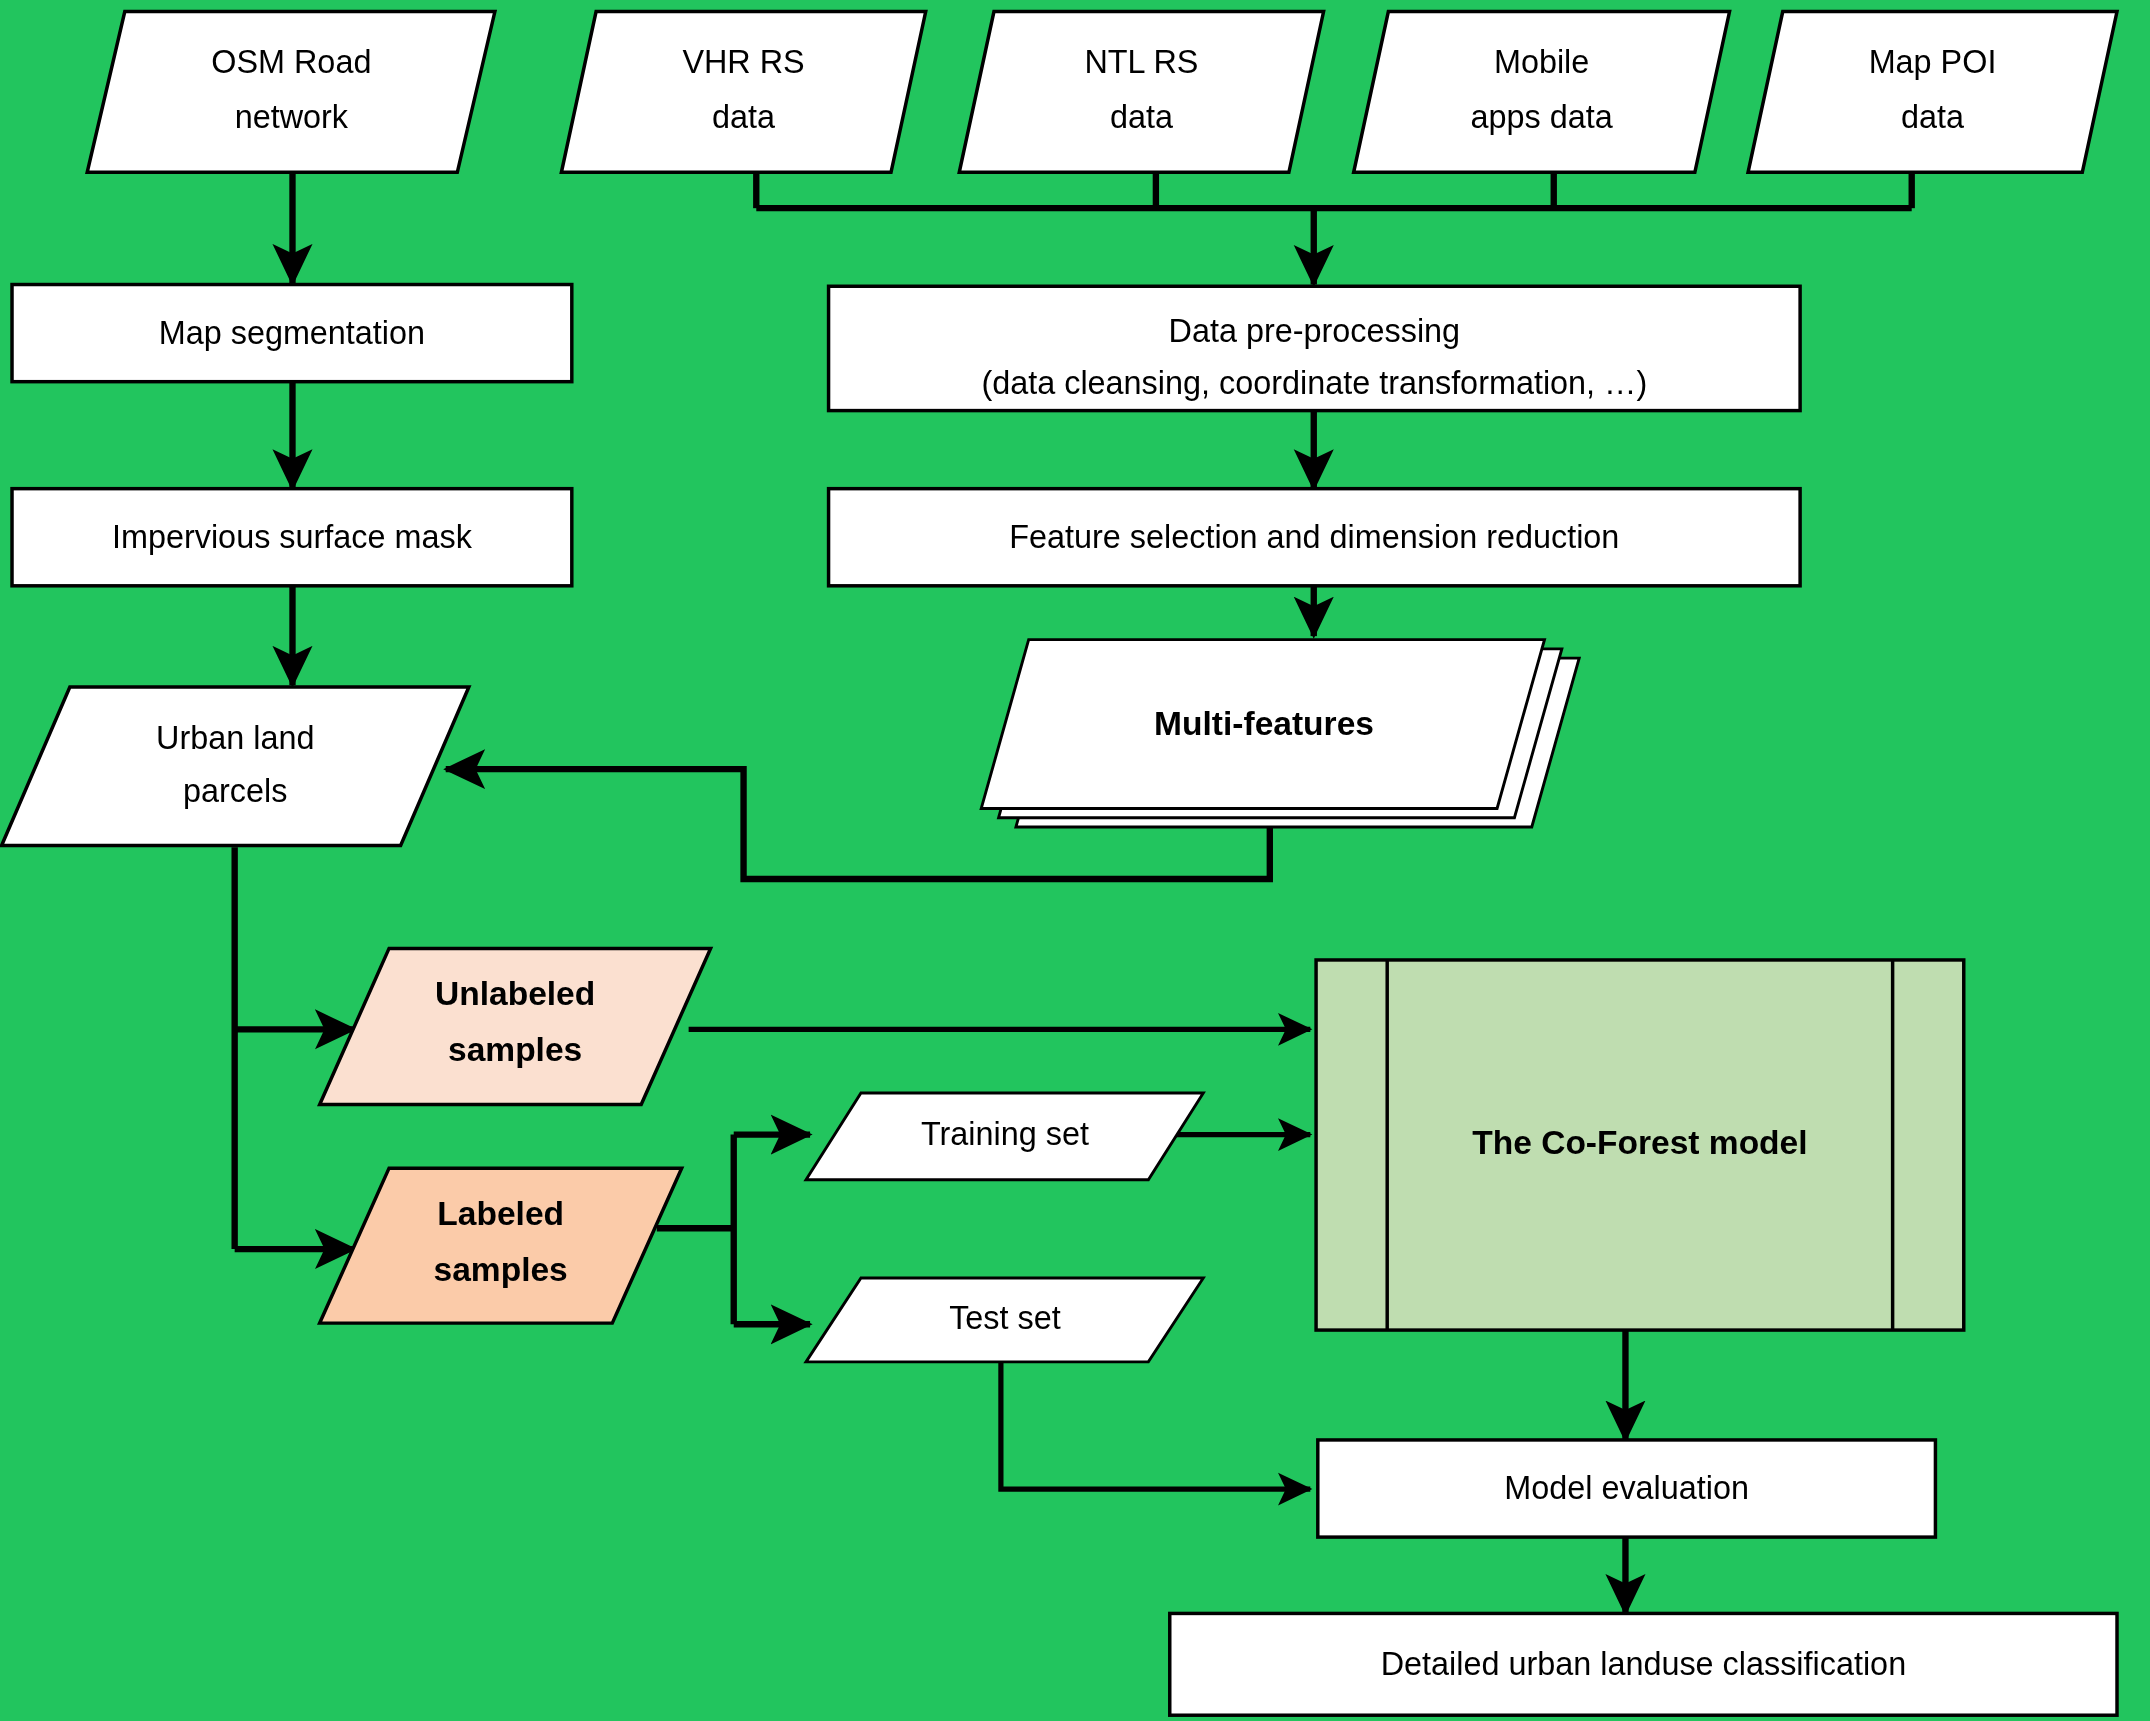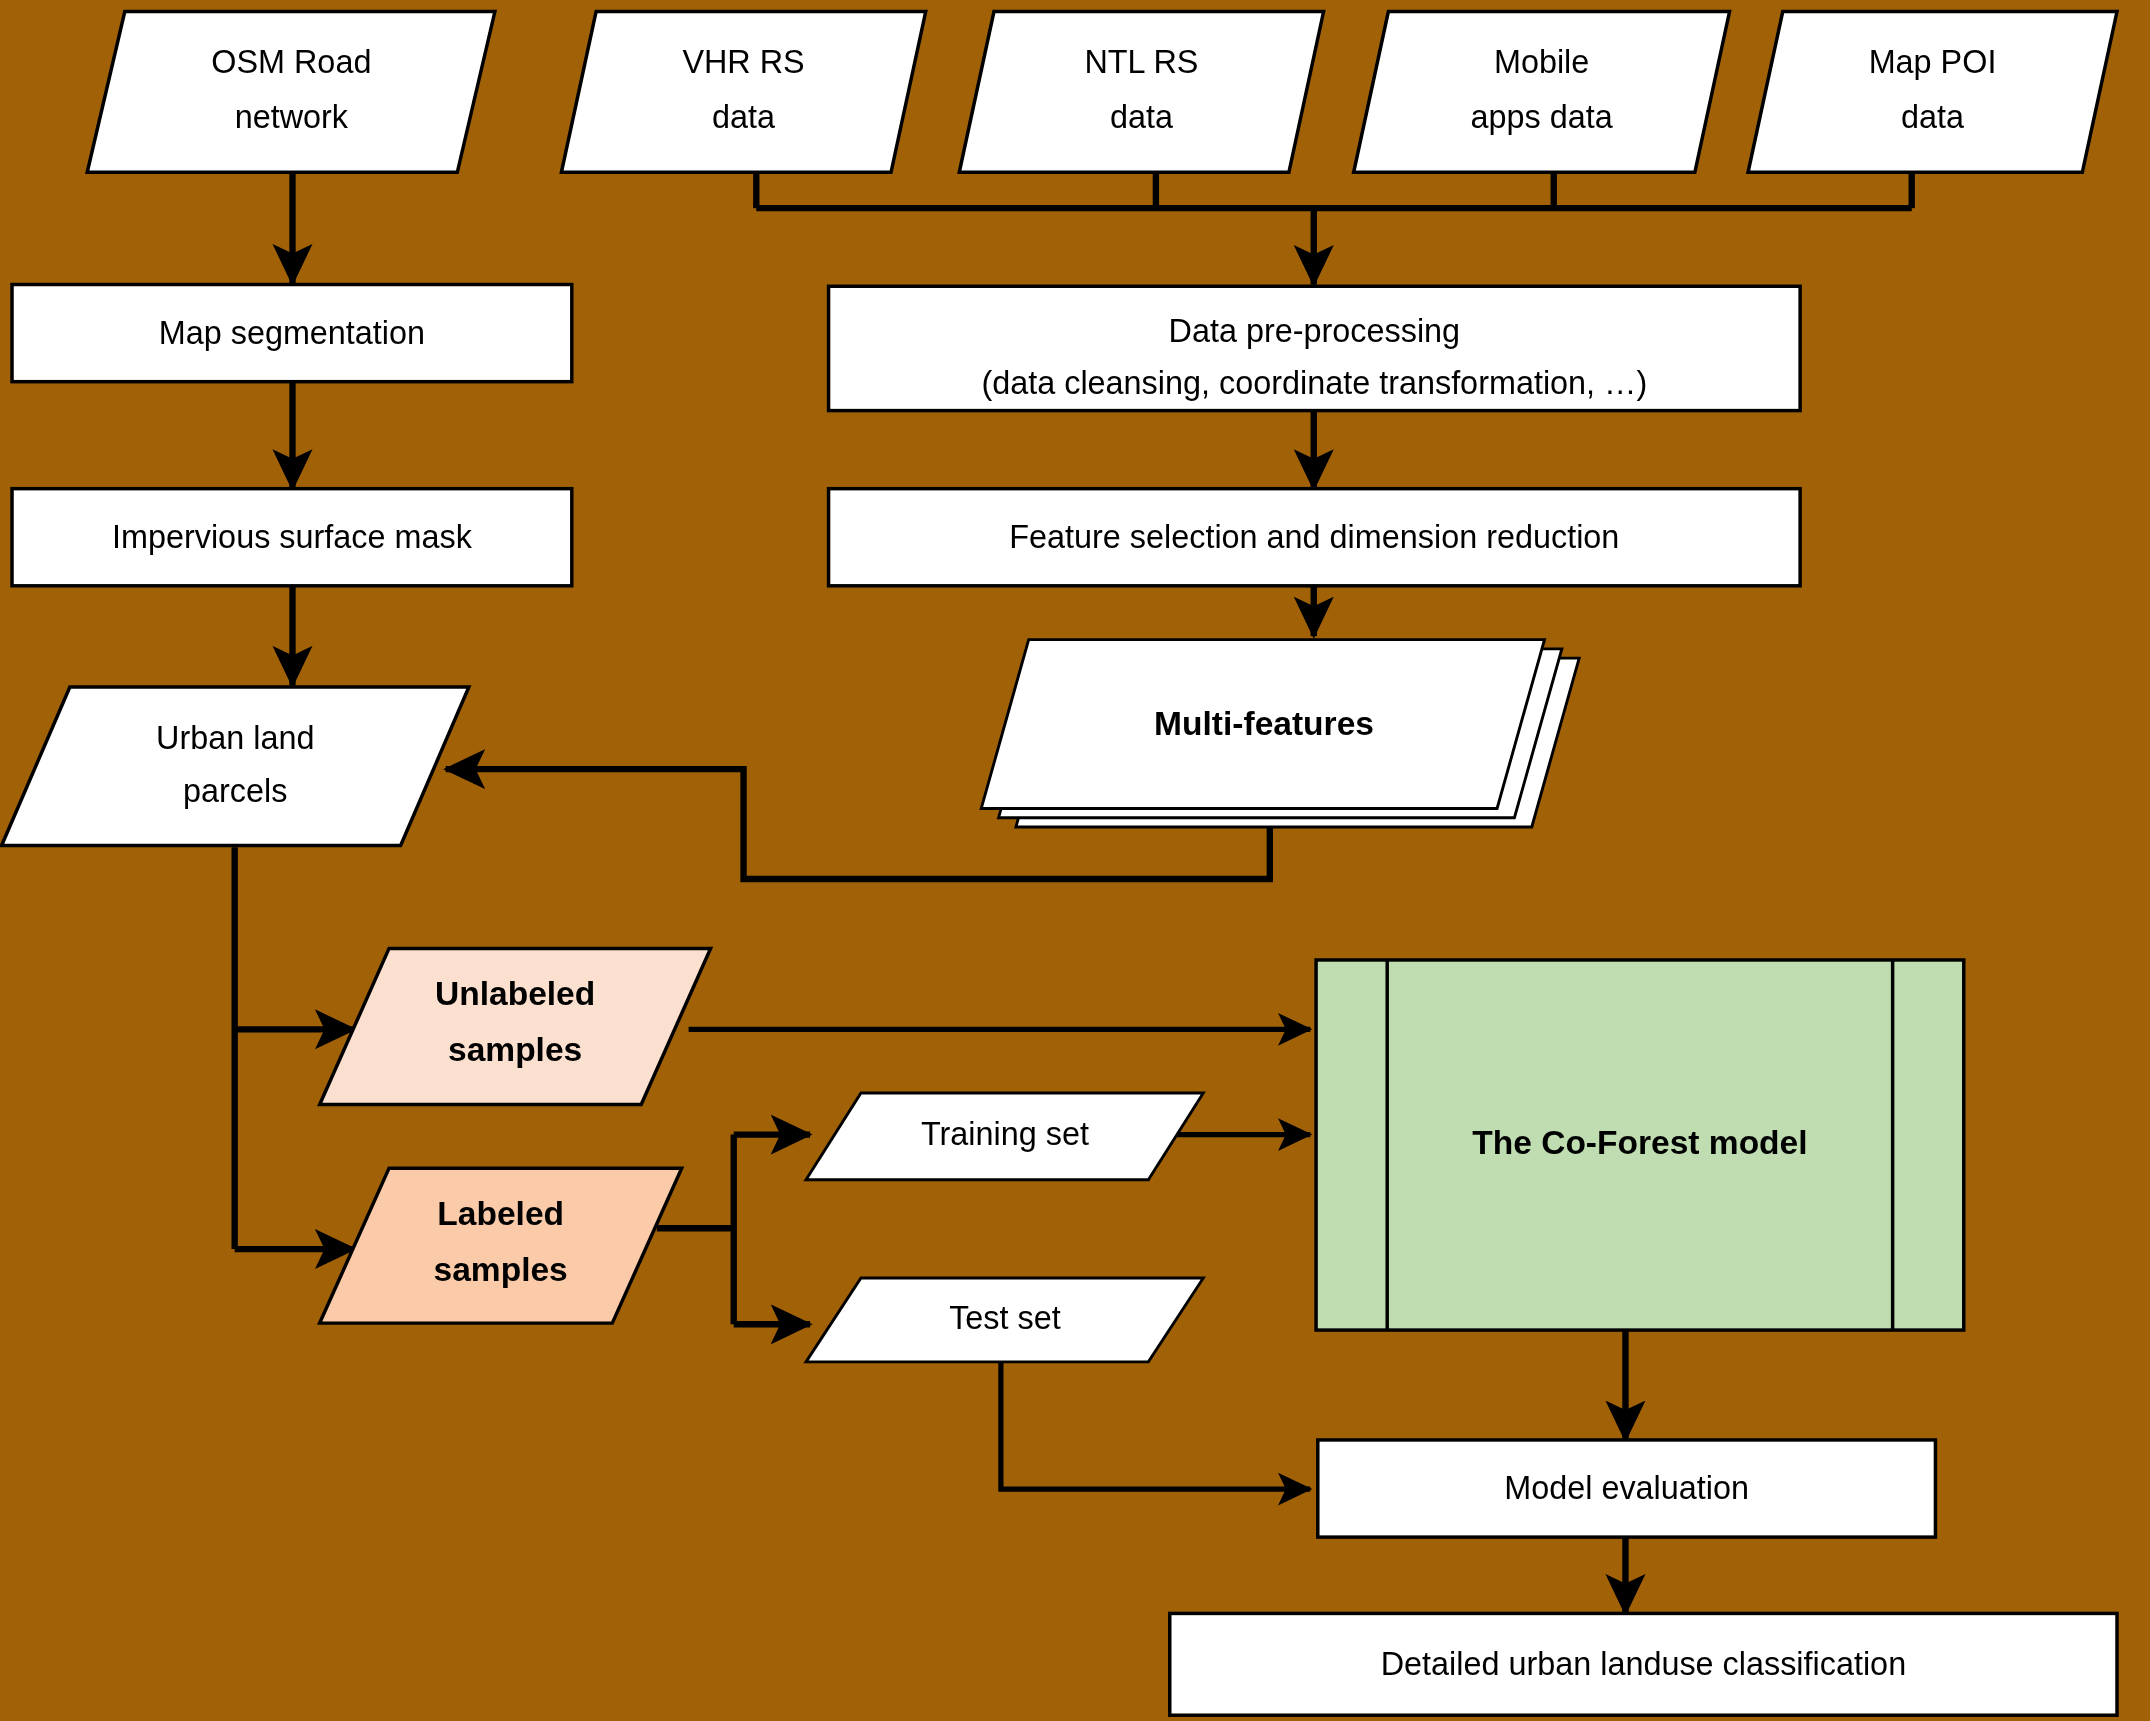--- a/index.html
+++ b/index.html
@@ -4,21 +4,21 @@
 <style>
   html, body {
     margin: 0;
     padding: 0;
     background: #ffffff;
   }
   #canvas {
     position: relative;
     width: 2151px;
     height: 1721px;
-    background: #a16207;
+    background: #22c55e;
     font-family: "Liberation Sans", sans-serif;
   }
   svg#flow {
     position: absolute;
     top: 0; left: 0;
     width: 2151px;
     height: 1721px;
   }
   .node-outline {
     stroke: #000000;

